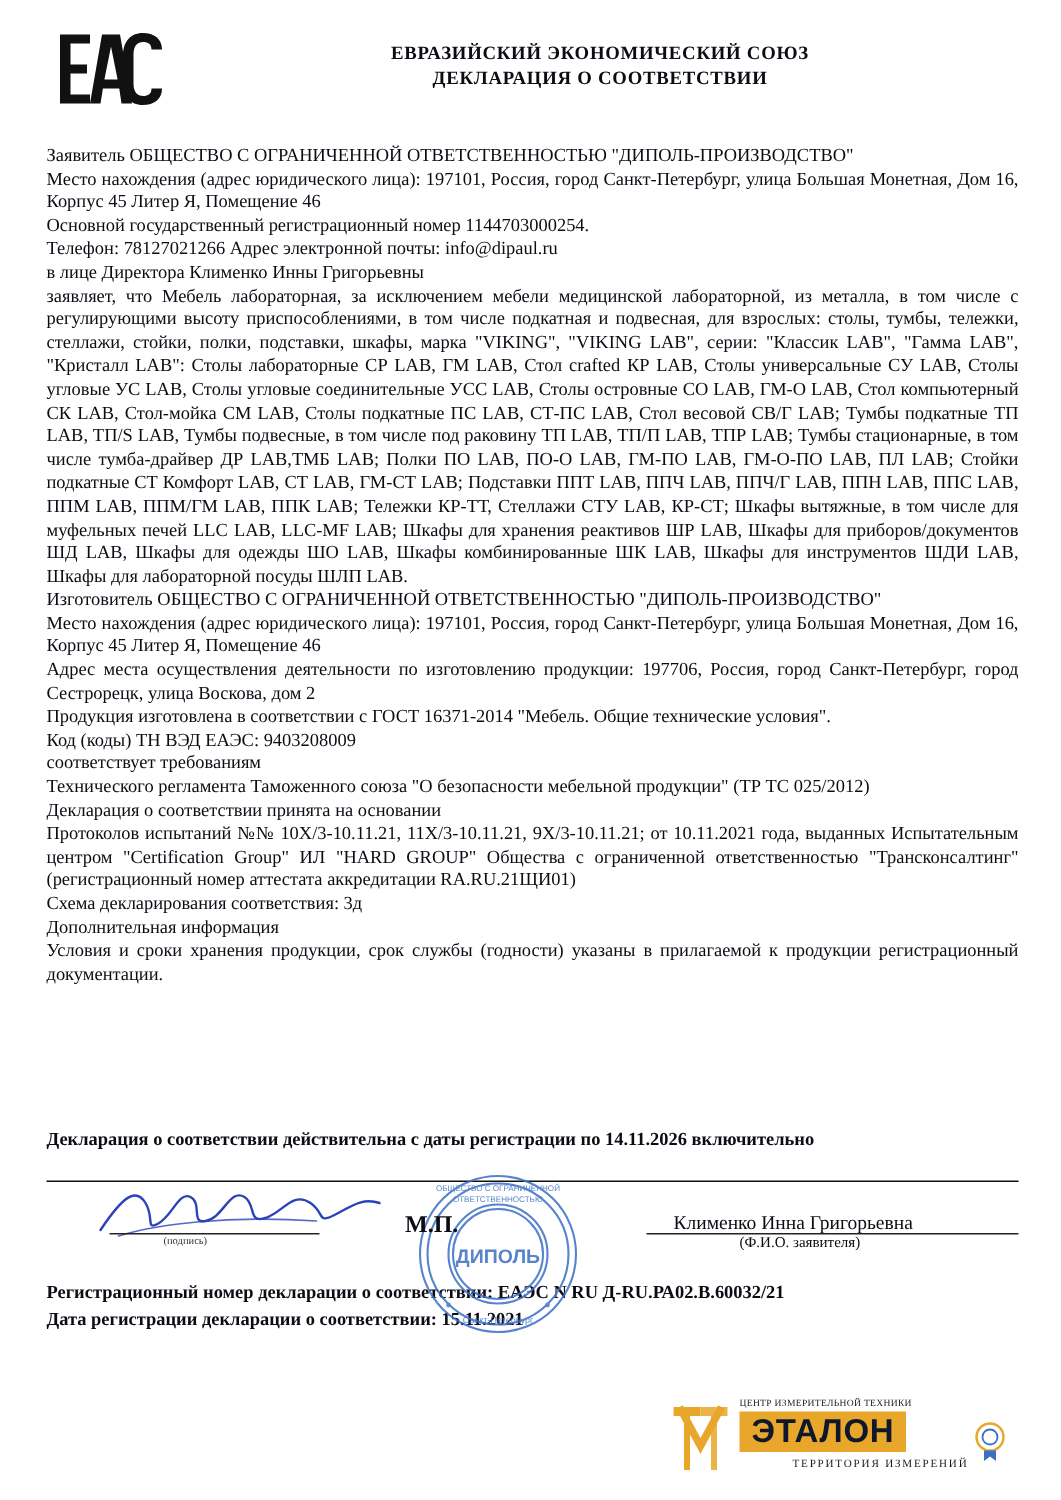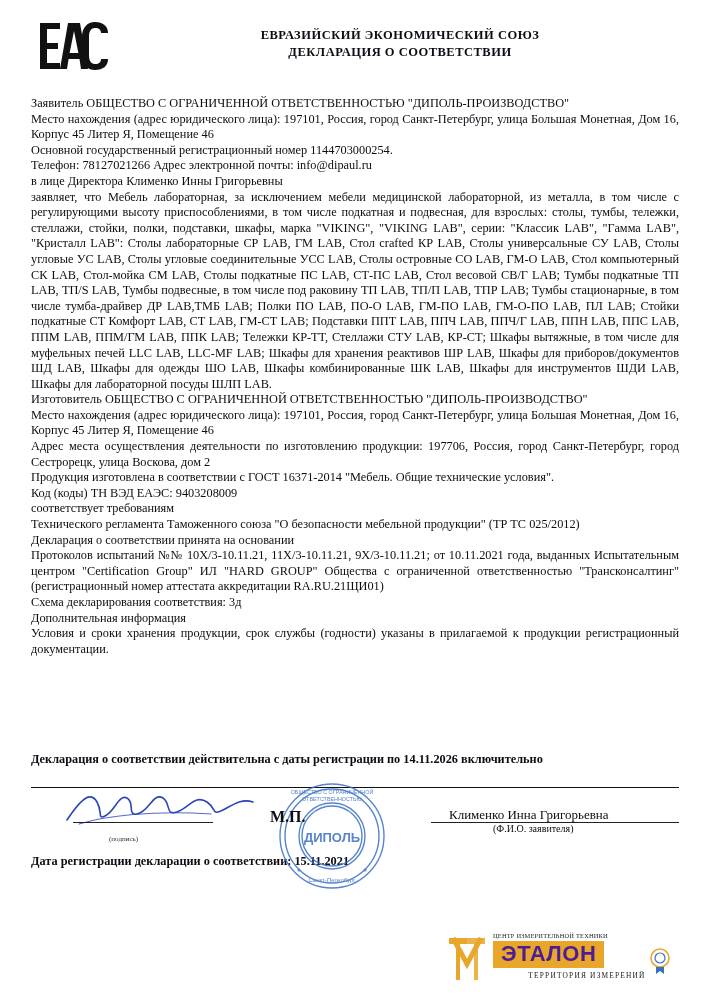--- a/index.html
+++ b/index.html
@@ -91,21 +91,20 @@
     top: 30px;
     width: 140px;
     border-bottom: 1px solid #222;
   }
   .sig-caption {
     position: absolute;
     left: 78px;
     top: 31px;
     font-size: 7px;
     color: #333;
-    margin-top: 12px;
   }
   .mp {
     position: absolute;
     left: 239px;
     top: 16px;
     font-size: 16px;
     font-weight: bold;
   }
   .declarant-name {
     position: absolute;
@@ -168,21 +167,21 @@
   .fl-top {
     font-size: 6.4px;
     color: #1a1a1a;
     letter-spacing: 0.2px;
     line-height: 8px;
   }
   .fl-main {
     font-family: "Liberation Sans", sans-serif;
     font-size: 22px;
     font-weight: bold;
-    color: #4c1d95;
+    color: #0f172a;
     background: #e8a72a;
     display: inline-block;
     padding: 0 8px 1px 8px;
     letter-spacing: 0.5px;
     line-height: 26px;
     margin-top: 1px;
   }
   .fl-bottom {
     font-size: 7.4px;
     color: #1a1a1a;
@@ -288,20 +287,24 @@
       <div class="sig-underline"></div>
       <div class="sig-caption">(подпись)</div>
       <div class="mp">М.П.</div>
       <div class="declarant-name">Клименко Инна Григорьевна</div>
       <div class="declarant-line"></div>
       <div class="declarant-caption">(Ф.И.О. заявителя)</div>
     </div>
 
     <div class="reg-lines">
       <div>
+        <span>Регистрационный номер декларации о соответствии:</span>
+        <span>ЕАЭС N RU Д-RU.РА02.В.60032/21</span>
+      </div>
+      <div>
         <span>Дата регистрации декларации о соответствии:</span>
         <span>15.11.2021</span>
       </div>
     </div>
   </div>
 
   <div class="footer-logo">
     <svg width="44" height="50" viewBox="0 0 44 50" style="position:absolute;left:0;top:2px;">
       <path d="M4 4 L22 4 L22 10 L15 10 L15 46 L11 46 L11 10 L4 10 Z" fill="#e8a72a"></path>
       <path d="M22 4 L40 4 L40 10 L33 10 L33 46 L29 46 L29 10 L22 10 Z" fill="#e8a72a" opacity="0.85"></path>

